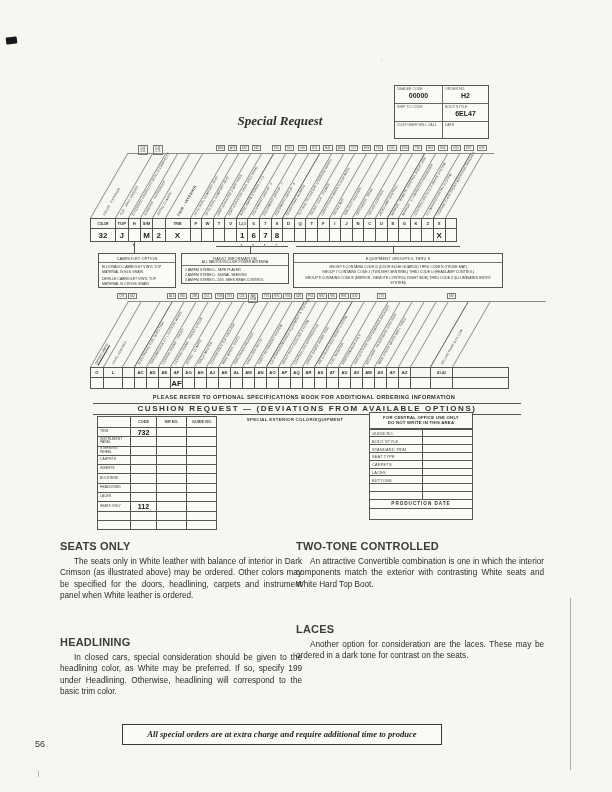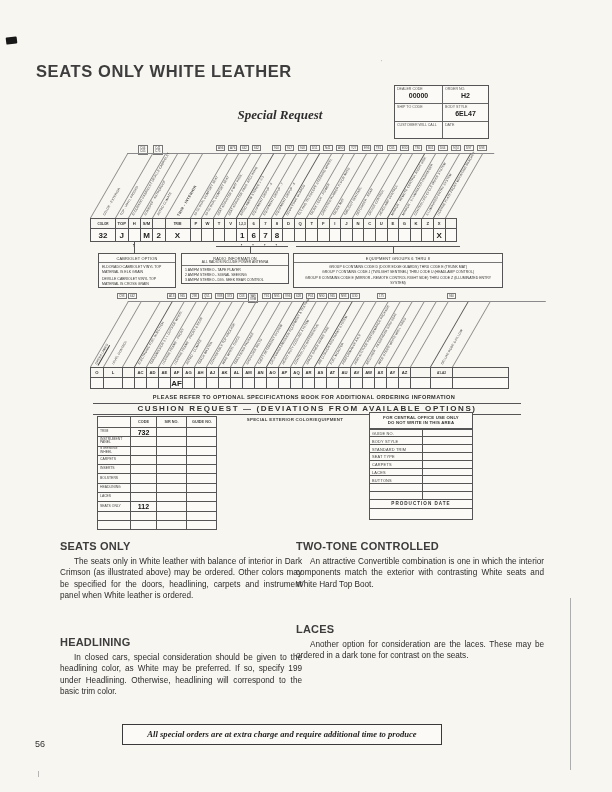--- a/index.html
+++ b/index.html
@@ -1,21 +1,21 @@
 <!DOCTYPE html>
 <html><head>
 <meta charset="utf-8">
 <style>
   html,body{margin:0;padding:0;background:#9a9a9a;}
   .page{position:relative;width:612px;height:792px;margin:0 auto;background:#f8f6f1;
         font-family:"Liberation Sans",sans-serif;color:#333;overflow:hidden;}
   .abs{position:absolute;}
   
   .title{left:36px;top:62px;font-size:16.5px;font-weight:bold;letter-spacing:.6px;color:#3d3d3d;}
-  .subtitle{left:180px;top:107px;width:200px;text-align:center;font-family:"Liberation Serif",serif;
+  .subtitle{left:180px;top:113px;width:200px;text-align:center;font-family:"Liberation Serif",serif;
             font-style:italic;font-weight:bold;font-size:13px;color:#2e2e2e;}
   
   .obox{left:394px;top:85px;width:93px;height:52px;border:1px solid #555;display:grid;
         grid-template-columns:47px 46px;grid-template-rows:17px 18px 17px;background:#fbfaf6;}
   .ob-cell{position:relative;padding:1px 2px;box-sizing:border-box;}
   .ob-cell.bl{border-left:.7px solid #666;}
   .ob-cell.bt{border-top:.7px solid #666;}
   .ob-label{font-size:3.6px;color:#555;display:block;line-height:1.2;}
   .ob-value{font-size:7px;font-weight:bold;color:#222;text-align:center;margin-top:1px;}
   
@@ -92,21 +92,20 @@
 </head>
 <body>
 
 <div class="page">
 
   <div class="abs blob"></div>
   <div class="abs mark">ʹ</div>
   <div class="abs edge-line"></div>
   <div class="abs tick"></div>
 
-  <div class="abs title">SEATS ONLY WHITE LEATHER</div>
   <div class="abs subtitle">Special Request</div>
 
   <div class="abs obox" id="order-box">
       <div class="ob-cell">
         <div class="ob-label">DEALER CODE</div>
         <div class="ob-value">00000</div>
       </div>
       <div class="ob-cell bl">
         <div class="ob-label">ORDER NO.</div>
         <div class="ob-value">H2</div>

